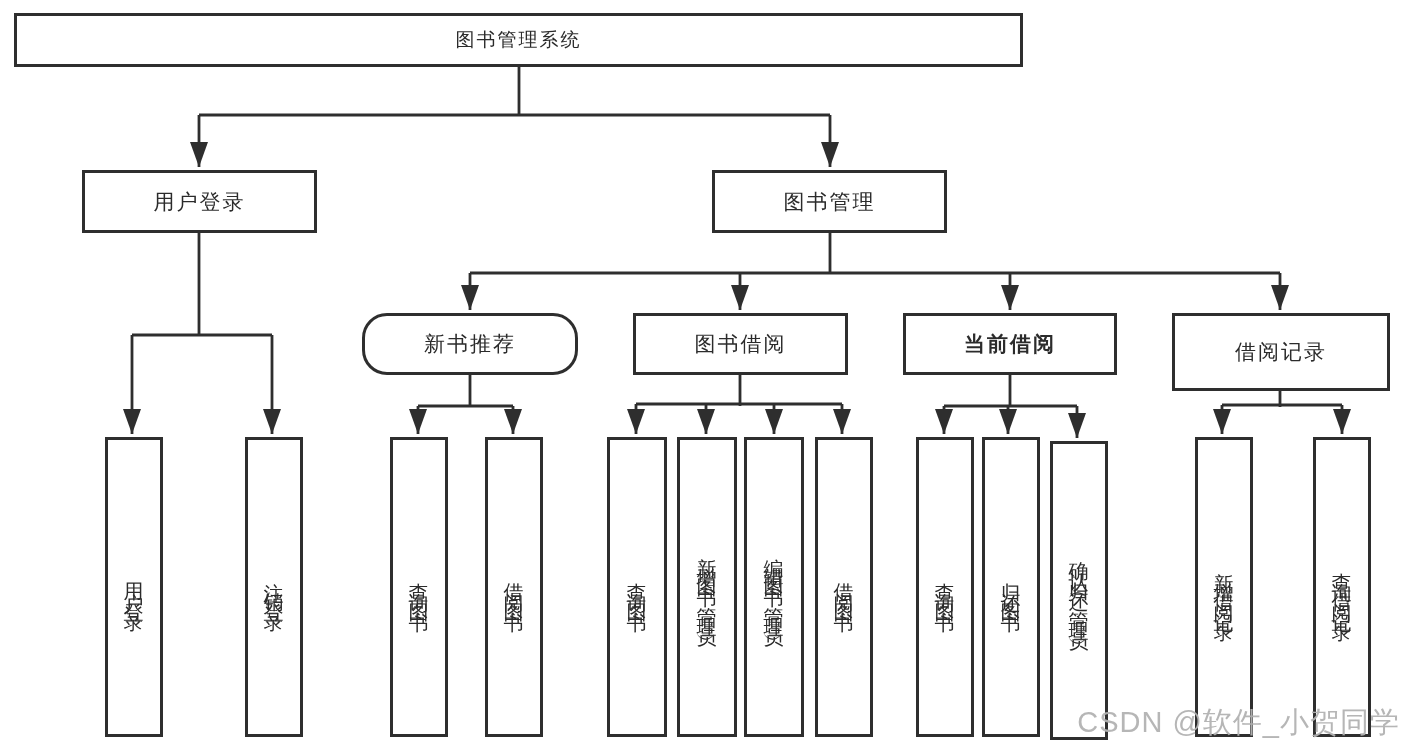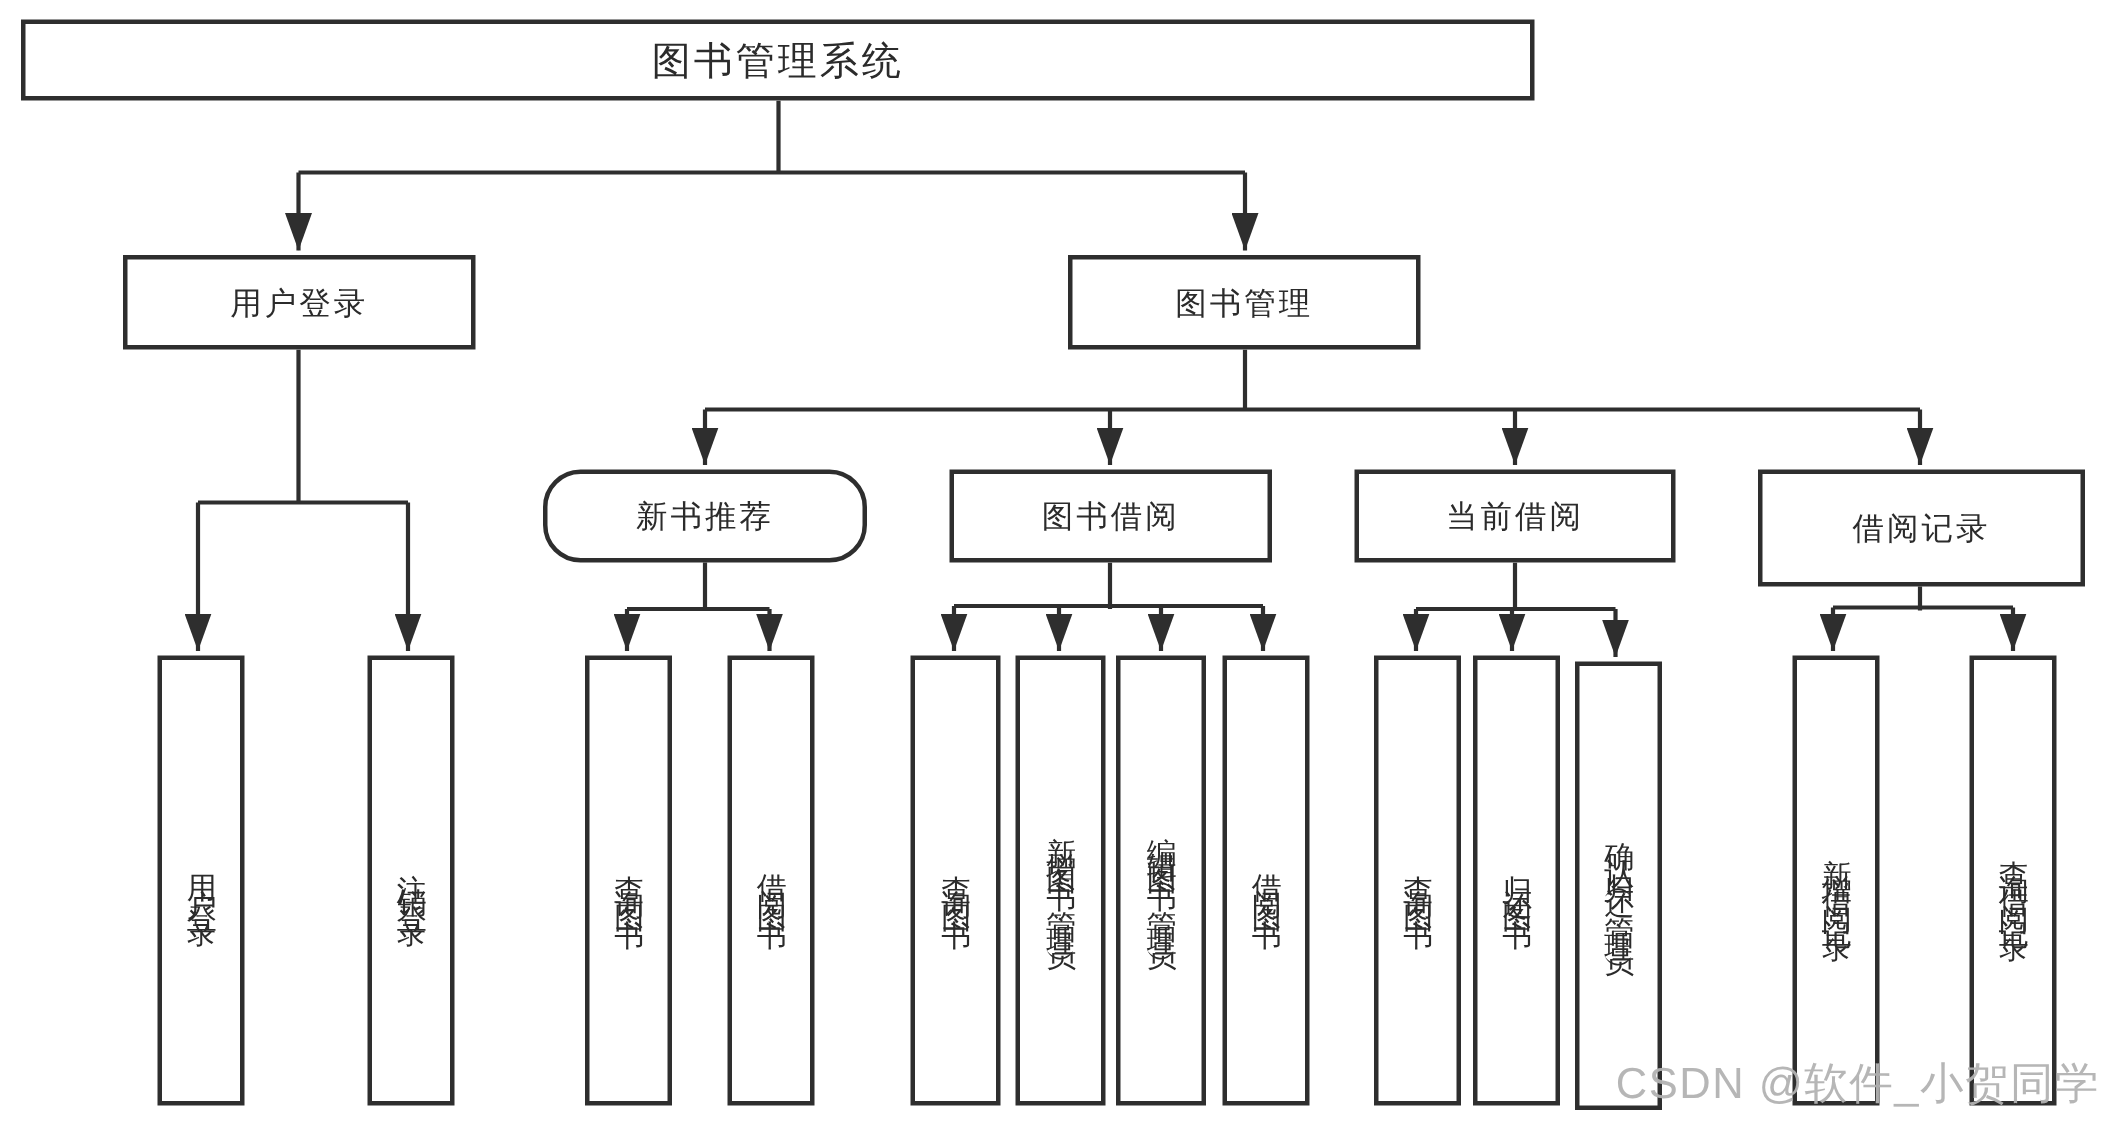--- a/index.html
+++ b/index.html
@@ -75,28 +75,28 @@
     <line x1="706" y1="404" x2="706" y2="434" stroke="#2e2e2e" stroke-width="2.8" marker-end="url(#arw)"></line>
     <line x1="774" y1="404" x2="774" y2="434" stroke="#2e2e2e" stroke-width="2.8" marker-end="url(#arw)"></line>
     <line x1="842" y1="404" x2="842" y2="434" stroke="#2e2e2e" stroke-width="2.8" marker-end="url(#arw)"></line>
     <line x1="944" y1="406" x2="944" y2="434" stroke="#2e2e2e" stroke-width="2.8" marker-end="url(#arw)"></line>
     <line x1="1008" y1="406" x2="1008" y2="434" stroke="#2e2e2e" stroke-width="2.8" marker-end="url(#arw)"></line>
     <line x1="1077" y1="406" x2="1077" y2="438" stroke="#2e2e2e" stroke-width="2.8" marker-end="url(#arw)"></line>
     <line x1="1222" y1="405" x2="1222" y2="434" stroke="#2e2e2e" stroke-width="2.8" marker-end="url(#arw)"></line>
     <line x1="1342" y1="405" x2="1342" y2="434" stroke="#2e2e2e" stroke-width="2.8" marker-end="url(#arw)"></line>
   </svg>
 
-  <div class="box hbox" style="left:14px; top:13px; width:1009px; height:54px; font-size:26px;">图书管理系统</div>
+  <div class="box hbox" style="left:14px; top:13px; width:1009px; height:54px; font-size:19px;">图书管理系统</div>
 
   <div class="box hbox" style="left:82px; top:170px; width:235px; height:63px;">用户登录</div>
   <div class="box hbox" style="left:712px; top:170px; width:235px; height:63px;">图书管理</div>
 
   <div class="box hbox" style="left:362px; top:313px; width:216px; height:62px;border-radius:25px;">新书推荐</div>
   <div class="box hbox" style="left:633px; top:313px; width:215px; height:62px;">图书借阅</div>
-  <div class="box hbox" style="left:903px; top:313px; width:214px; height:62px;">当前借阅</div>
+  <div class="box hbox" style="left:903px; top:313px; width:214px; height:62px;font-weight:bold;">当前借阅</div>
   <div class="box hbox" style="left:1172px; top:313px; width:218px; height:78px;">借阅记录</div>
 
   <div class="box vbox" style="left:105px; top:437px; width:58px; height:300px;">用户登录</div>
   <div class="box vbox" style="left:245px; top:437px; width:58px; height:300px;">注销登录</div>
 
   <div class="box vbox" style="left:390px; top:437px; width:58px; height:300px;">查询图书</div>
   <div class="box vbox" style="left:485px; top:437px; width:58px; height:300px;">借阅图书</div>
 
   <div class="box vbox" style="left:607px; top:437px; width:60px; height:300px;">查询图书</div>
   <div class="box vbox" style="left:677px; top:437px; width:60px; height:300px;">新增图书（管理员）</div>

